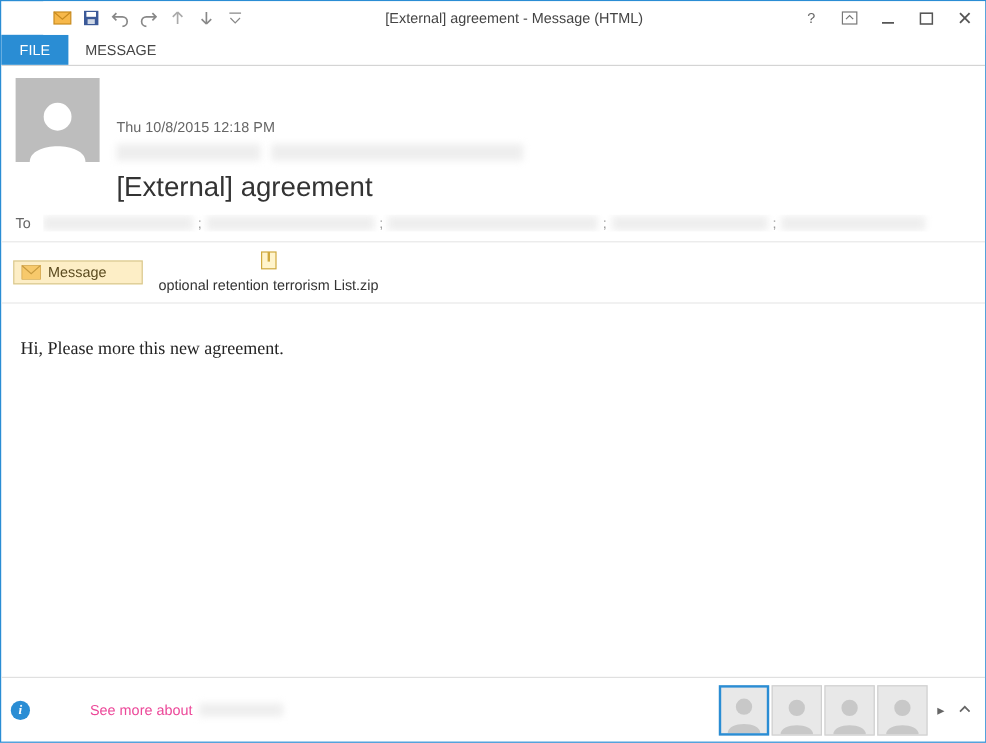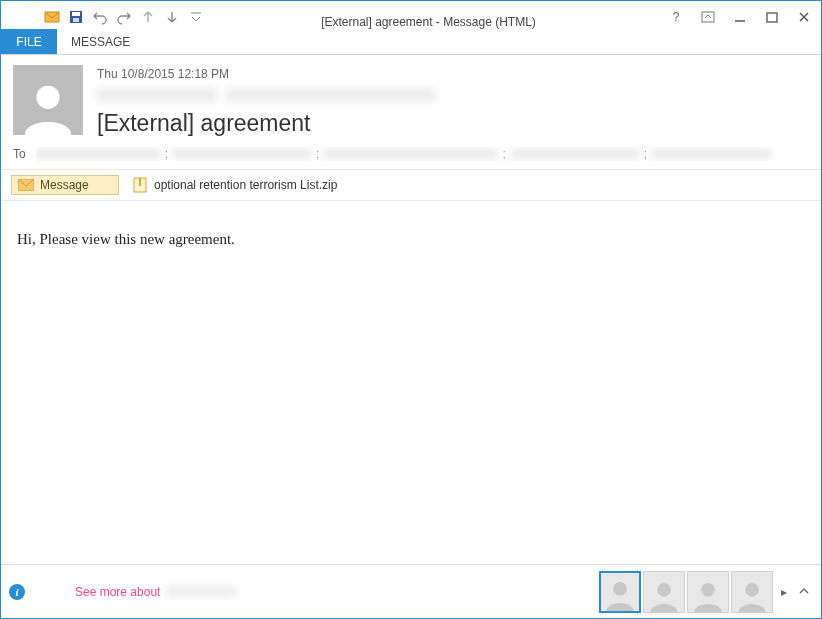--- a/index.html
+++ b/index.html
@@ -10,21 +10,21 @@
     width: 822px;
     height: 619px;
     border: 1px solid #2a8dd4;
     display: flex;
     flex-direction: column;
     overflow: hidden;
   }
   .titlebar {
     height: 28px;
     display: flex;
-    align-items: flex-end;
+    align-items: center;
     background: #fff;
     padding: 0 4px;
     position: relative;
     margin-left: 35px;
   }
   .qat { display: flex; align-items: center; gap: 0px; }
   .qat-btn {
     width: 24px; height: 24px;
     display: flex; align-items: center; justify-content: center;
     color: #777;
@@ -68,21 +68,21 @@
     display:flex;
     gap: 14px;
   }
   .avatar-large {
     width: 70px; height: 70px;
     background: #bdbdbd;
     display:flex;align-items:flex-end;justify-content:center;
     overflow:hidden;
   }
   .avatar-large svg { width: 58px; height: 58px; }
-  .header-text { flex:1; padding-top:2px;}
+  .header-text { flex:1; padding-top:2px;margin-top:32px;}
   .date-line { color:#666; font-size:12px; margin-bottom:6px;}
   .from-line { margin-bottom:8px; }
   .subject-line { font-size:23px; color:#333; font-weight:400; margin-bottom:4px;}
   .redacted { display:inline-block; background:#eee; height:12px; vertical-align:middle; filter: blur(3px); border-radius:1px;}
   .to-row {
     display:flex; align-items:center;
     padding: 6px 12px 8px 12px;
     color:#666;
     gap: 10px;
     border-bottom: 1px solid #e8e8e8;
@@ -102,20 +102,21 @@
     display:flex;align-items:center;gap:6px;
     color:#5a4a1f;
     font-size:12px;
     width:108px;
   }
   .attach-pill {
     border:1px solid transparent;
     padding:2px 10px 2px 4px;
     display:flex;align-items:center;gap:6px;
     color:#333;
+    flex-direction:column;
   }
   .body-area {
     flex:1;
     padding: 30px 16px;
     font-family: "Times New Roman", serif;
     font-size: 15px;
     color:#222;
   }
   .status-bar {
     height: 54px;
@@ -270,21 +271,21 @@
   <div class="attach-pill">
     <svg width="16" height="16" viewBox="0 0 16 16">
         <rect x="2" y="1" width="12" height="14" fill="#fff4cc" stroke="#cfa93e"></rect>
         <rect x="7" y="1" width="2" height="8" fill="#cfa93e"></rect>
       </svg>
     <span>optional retention terrorism List.zip</span>
   </div>
 </div>
 
 <div class="body-area">
-  <span>Hi, Please view this new agreement.</span>
+  <span>Hi, Please more this new agreement.</span>
 </div>
 
 <div class="status-bar">
   <div class="info-icon">i</div>
   <span class="see-more">See more about </span>
   <span class="redacted" style="width:70px;height:11px"></span>
 
   <div class="people-pane">
     <div class="person-thumb selected">
       <svg viewBox="0 0 40 40">

